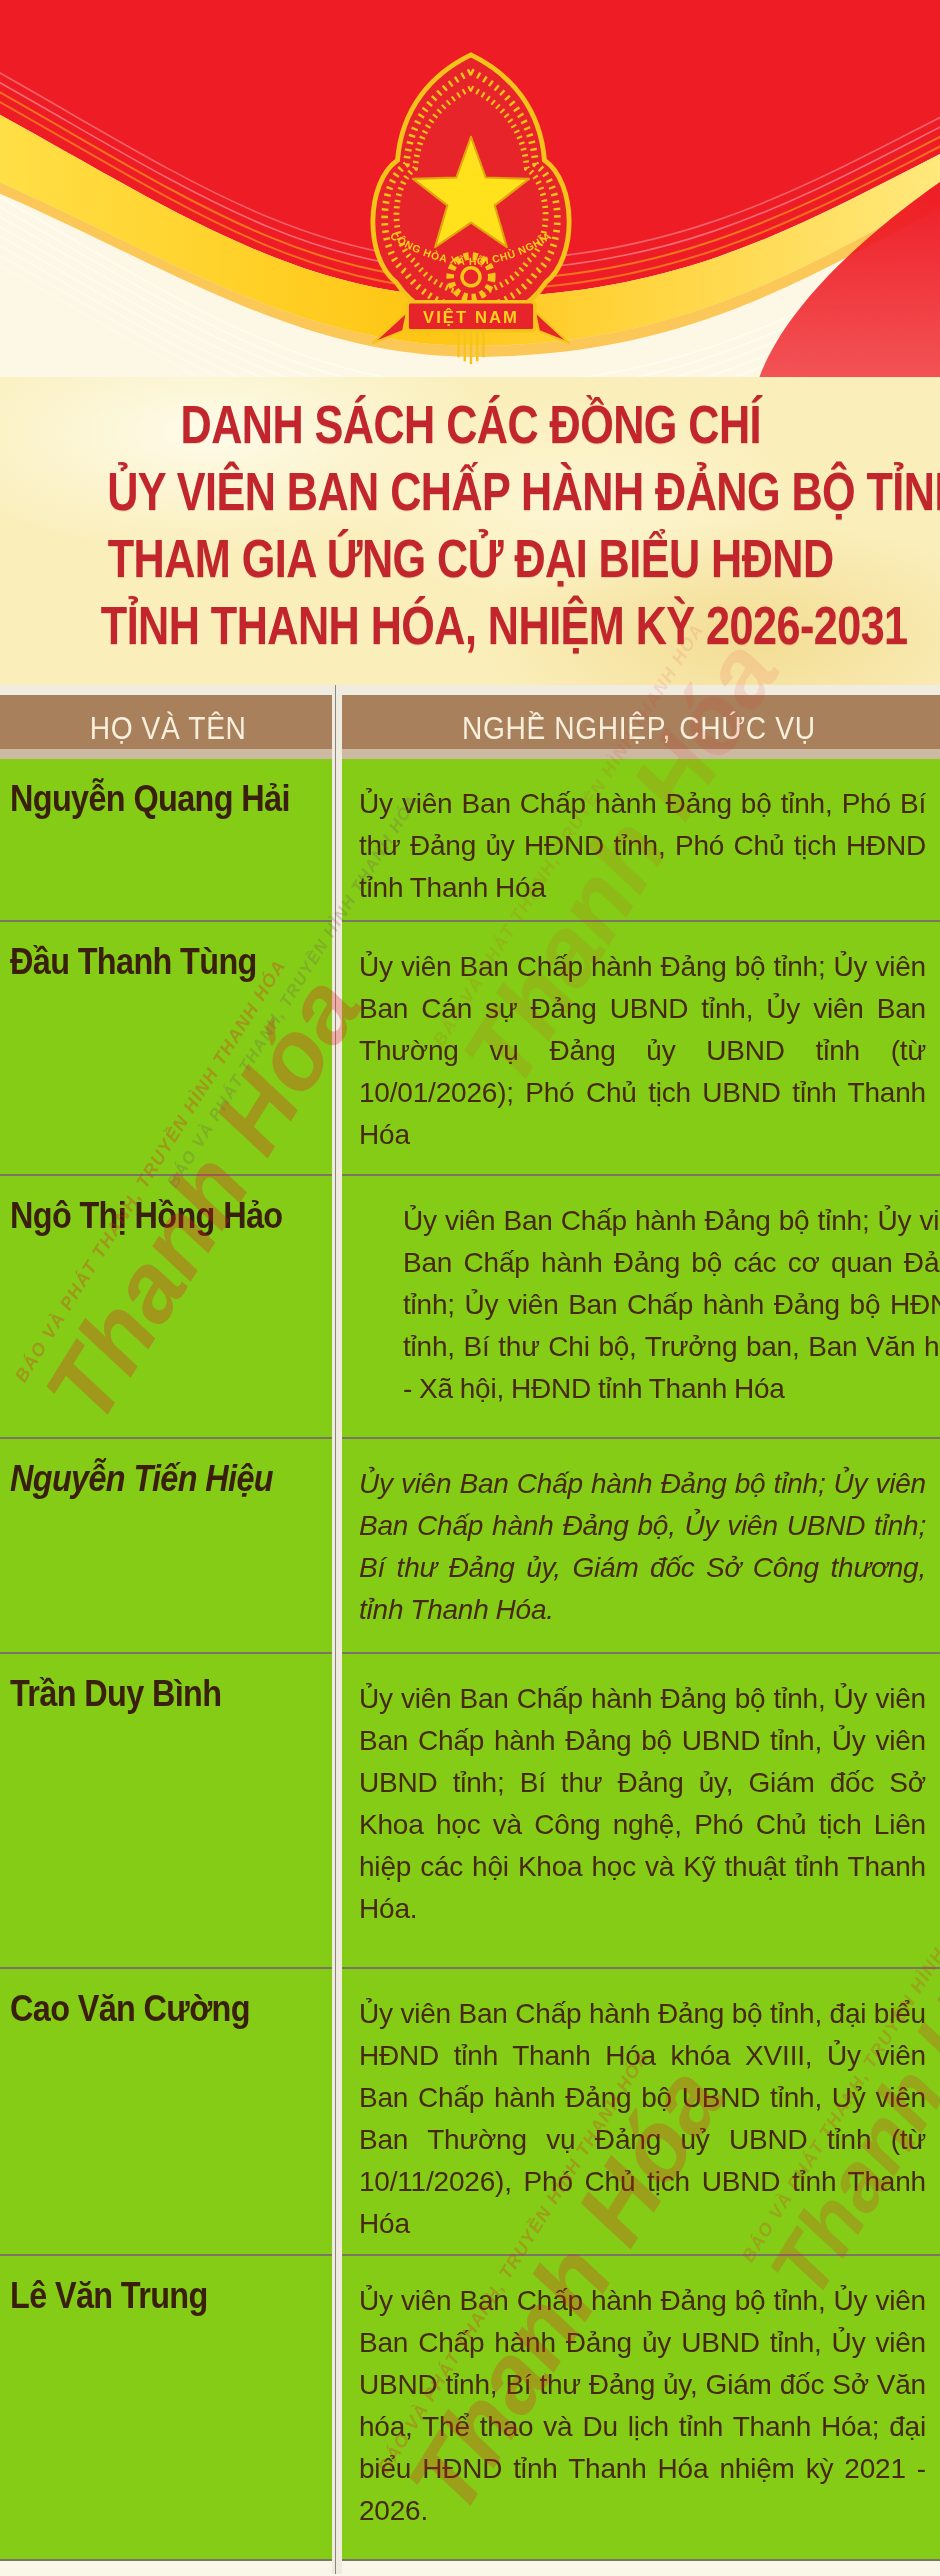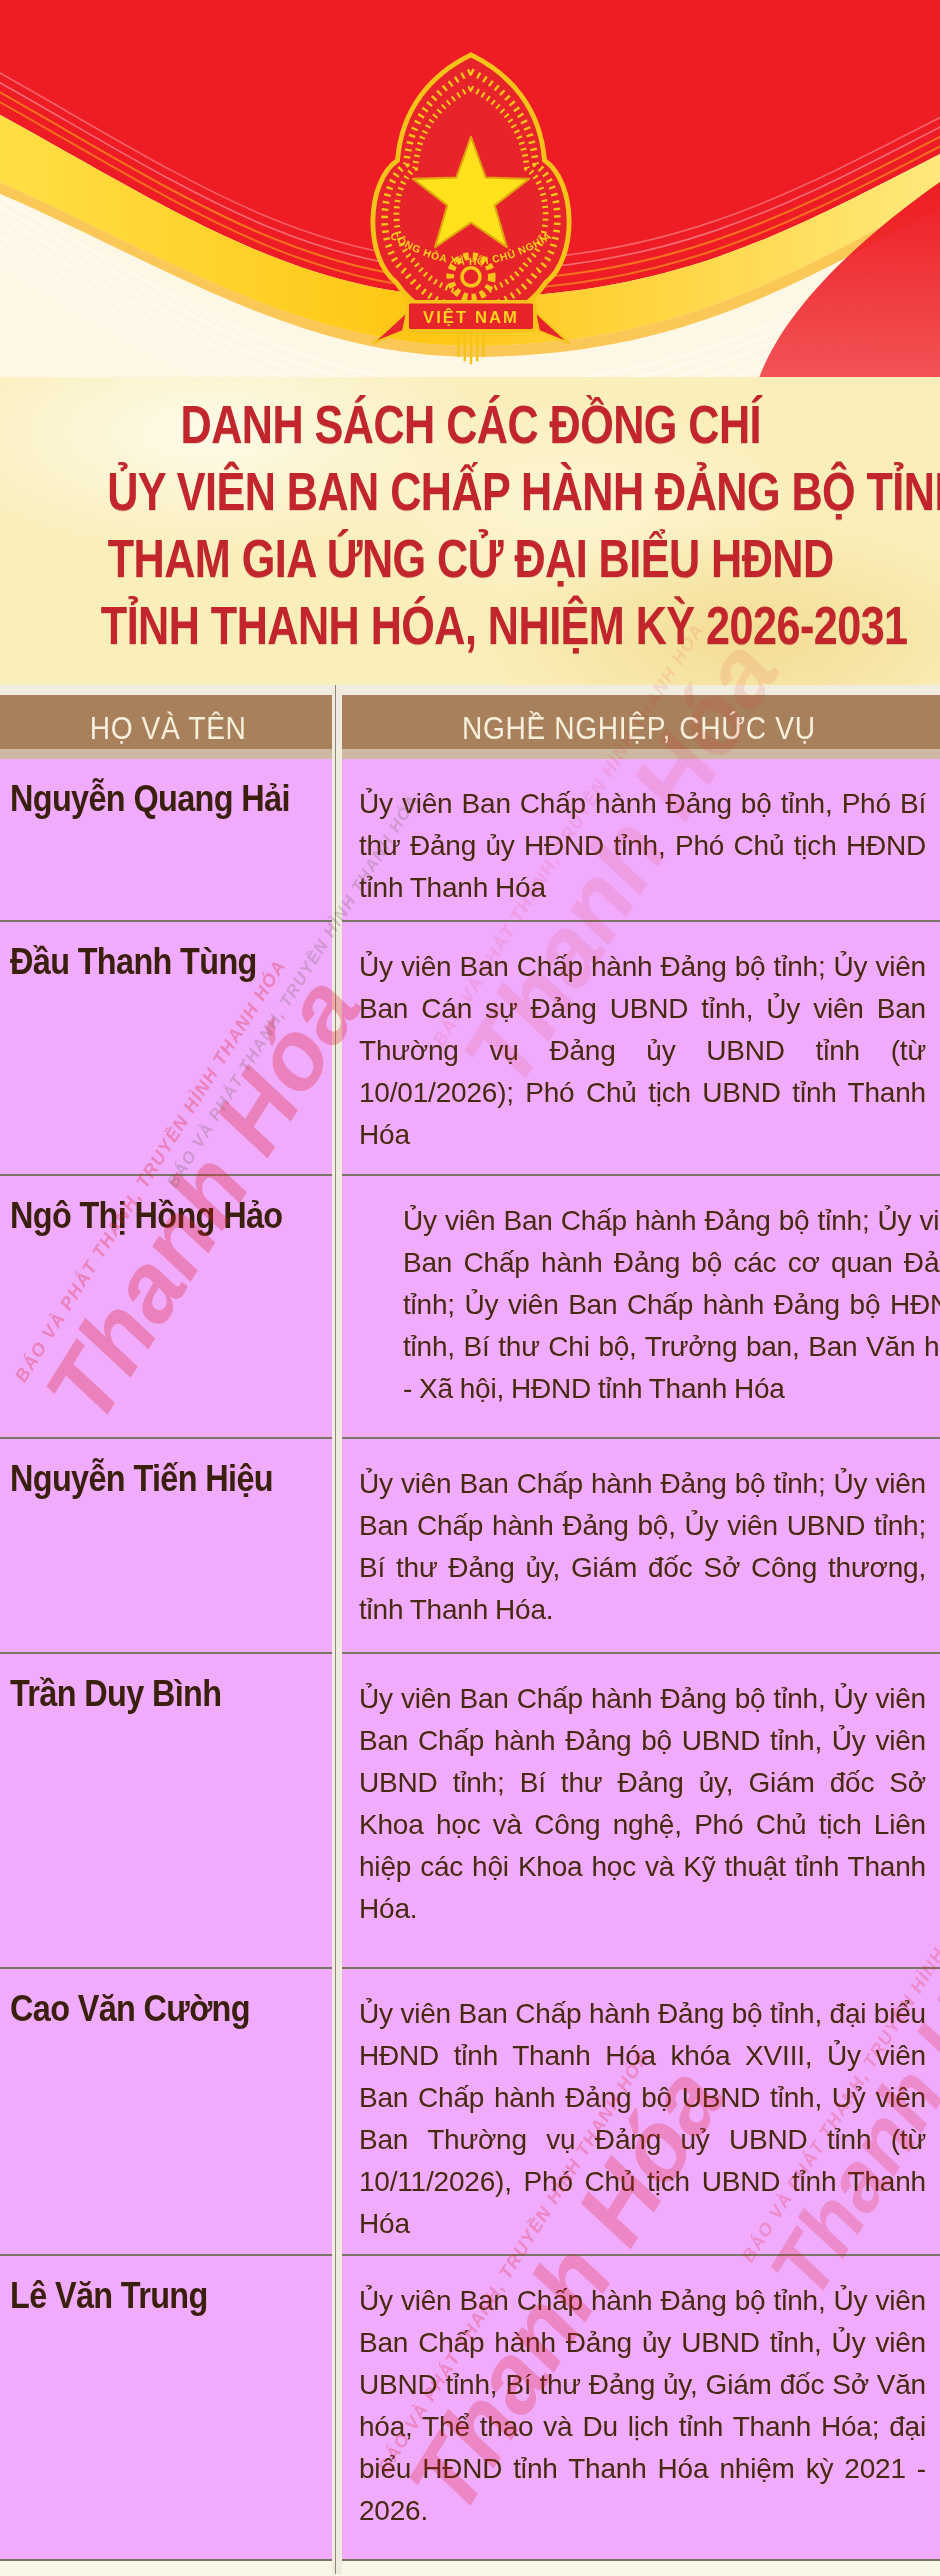--- a/index.html
+++ b/index.html
@@ -42,36 +42,36 @@
   .thead .hcell{
     display:flex;align-items:center;justify-content:center;height:66px;overflow:hidden;
   }
   .thead .hcell span{
     display:inline-block;transform:scaleX(.88);transform-origin:center;white-space:nowrap;
     color:#f8efdc;font-size:32px;font-weight:400;letter-spacing:0.7px;
   }
   .thead-strip{height:9.7px;background:#cdb8a2;}
   .row{
     display:grid;grid-template-columns:337px 603px;
-    background:#f0abfc;border-bottom:2.1px solid #7b7567;box-sizing:border-box;
+    background:#84cc16;border-bottom:2.1px solid #7b7567;box-sizing:border-box;
   }
   .name-cell{padding:19.4px 4.2px 0 9.7px;overflow:hidden;}
   .name-cell span{
     display:inline-block;transform:scaleX(.90);transform-origin:left center;white-space:nowrap;
     font-size:36px;font-weight:800;letter-spacing:-0.7px;color:#3a1f0c;
   }
   .role-cell{
     padding:24px 14px 0 22px;overflow:hidden;
     font-size:28px;line-height:42px;color:#46290f;
     letter-spacing:-0.2px;word-spacing:-0.7px;
     text-align:justify;text-align-last:left;
   }
   .row-sliver{height:13px;background:#fbf7e8;}
   .r1{min-height:163px;} .r2{min-height:254px;} .r3{min-height:263px;gap:44px;}
-  .r4{min-height:215px;} .r5{min-height:315px;} .r6{min-height:287px;}
+  .r4{min-height:215px;font-style:italic;} .r5{min-height:315px;} .r6{min-height:287px;}
   .r7{min-height:305px;}
   .vdiv{
     position:absolute;left:332px;top:0;bottom:0;width:9.7px;z-index:2;
     background:linear-gradient(90deg,#f0ebdf 0,#f0ebdf 2.8px,#8d8779 2.8px,#8d8779 4.2px,#f0ebdf 4.2px,#f0ebdf 9.7px);
   }
 
   
   .wm{
     position:absolute;z-index:6;pointer-events:none;white-space:nowrap;
     transform-origin:left top;transform:rotate(-58deg);

